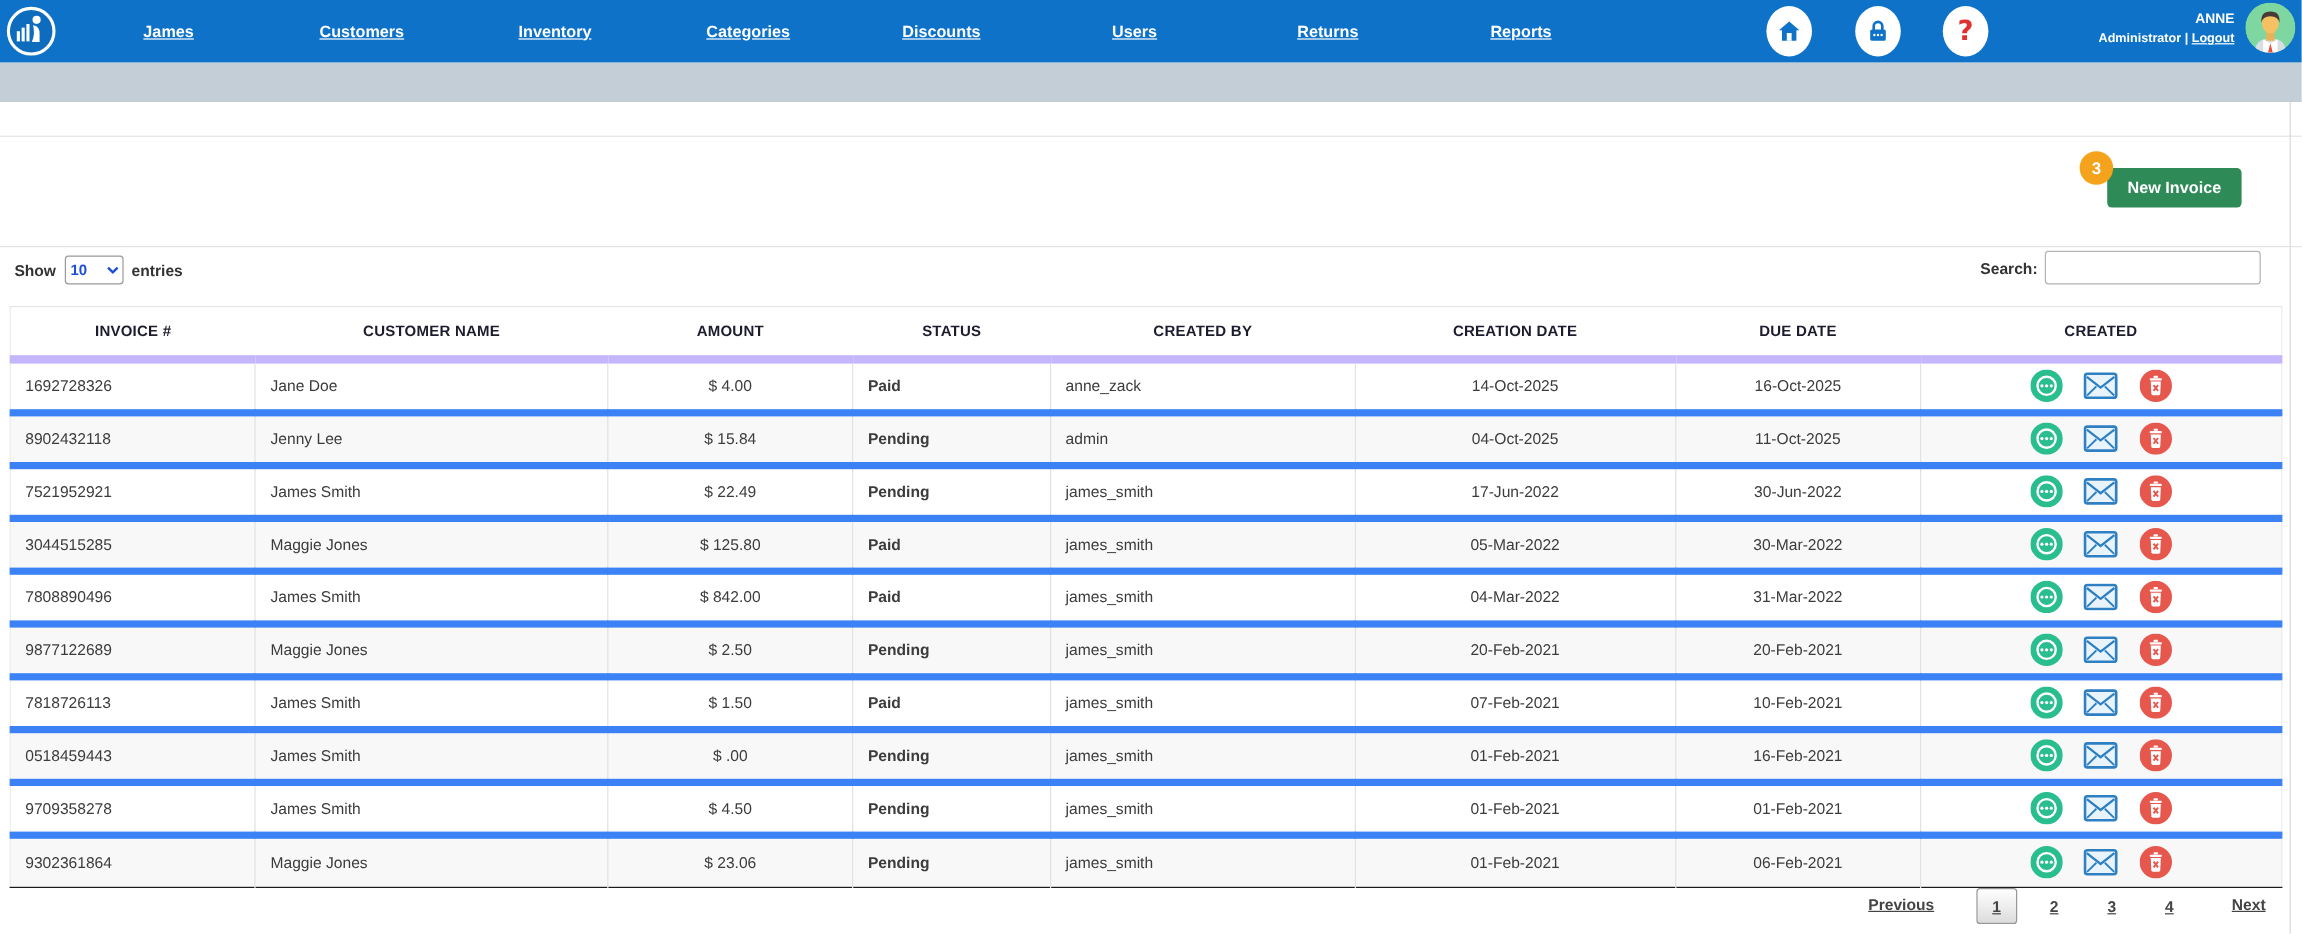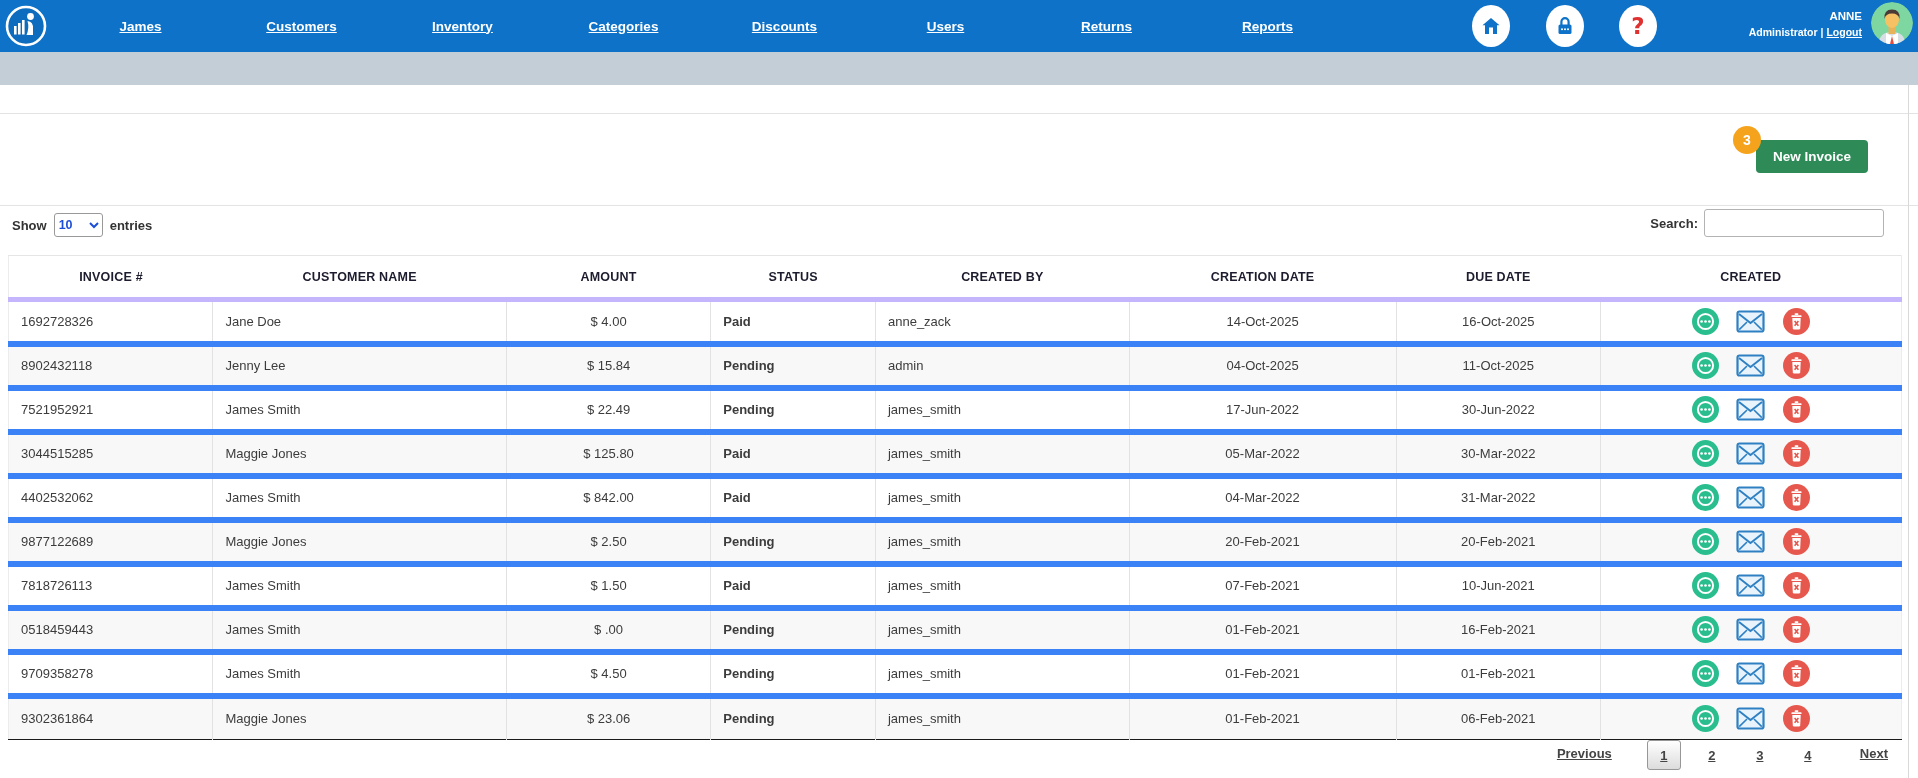--- a/index.html
+++ b/index.html
@@ -49,21 +49,21 @@
   .search-group { position:absolute; right:34px; top:124px; display:flex; align-items:center; gap:6px;
                   font-size:13px; font-weight:bold; color:#333; }
   .search-group input { width:180px; height:28px; border:1px solid #B3B3B3; border-radius:3px;
                         font-size:13px; padding:0 6px; font-family:inherit; }
 
   
   .invoice-table { position:absolute; left:8px; top:170px; width:1894px; border-collapse:collapse;
                    border-top:1px solid #E5E5E5; border-left:1px solid #ECECEC; border-right:1px solid #ECECEC;
                    border-bottom:1px solid #1b1b1b; table-layout:fixed; }
   .invoice-table th { height:44px; font-size:12.5px; font-weight:bold; color:#1C1C2E;
-                      text-align:center; border-bottom:5px solid #c4b5fd; cursor:pointer; letter-spacing:.2px;margin-left:28px; }
+                      text-align:center; border-bottom:7px solid #c4b5fd; cursor:pointer; letter-spacing:.2px;margin-left:28px; }
   .invoice-table td { height:44px; font-size:13px; color:#3C3C3C; vertical-align:middle; }
   .invoice-table td + td { border-left:1px solid #E2E2E2; }
   .invoice-table tbody tr + tr { border-top:6px solid #3b82f6; }
   .invoice-table tbody tr:nth-child(even) { background:#F8F8F8; }
   th:nth-child(1), td:nth-child(1) { width:10.8%; }
   th:nth-child(2), td:nth-child(2) { width:15.5%; }
   th:nth-child(3), td:nth-child(3) { width:10.8%; }
   th:nth-child(4), td:nth-child(4) { width:8.7%; }
   th:nth-child(5), td:nth-child(5) { width:13.4%; }
   th:nth-child(6), td:nth-child(6) { width:14.1%; }
@@ -349,21 +349,21 @@
           <circle cx="13.5" cy="13.5" r="13.5" fill="#E6584D"></circle>
           <rect x="11.6" y="5.2" width="3.8" height="1.8" rx="0.8" fill="#fff"></rect>
           <rect x="8.4" y="7.2" width="10.2" height="1.9" rx="0.9" fill="#fff"></rect>
           <path d="M9.3,10 L17.7,10 L17.2,20.2 Q17.1,21.4 15.9,21.4 L11.1,21.4 Q9.9,21.4 9.8,20.2 Z" fill="#fff"></path>
           <path d="M11.6,13 L15.4,17.8 M15.4,13 L11.6,17.8" stroke="#E6584D" stroke-width="1.6"></path>
         </svg>
       </button>
     </td>
   </tr>
         <tr>
-    <td class="c-left">4402532062</td>
+    <td class="c-left">7808890496</td>
     <td class="c-left">James Smith</td>
     <td class="c-mid">$ 842.00</td>
     <td class="c-left status-paid">Paid</td>
     <td class="c-left">james_smith</td>
     <td class="c-mid">04-Mar-2022</td>
     <td class="c-mid">31-Mar-2022</td>
     <td class="action-cell">
       <button class="icon-btn">
         <svg width="27" height="27" viewBox="0 0 27 27">
           <circle cx="13.5" cy="13.5" r="13.5" fill="#2ABD8E"></circle>
@@ -427,21 +427,21 @@
       </button>
     </td>
   </tr>
         <tr>
     <td class="c-left">7818726113</td>
     <td class="c-left">James Smith</td>
     <td class="c-mid">$ 1.50</td>
     <td class="c-left status-paid">Paid</td>
     <td class="c-left">james_smith</td>
     <td class="c-mid">07-Feb-2021</td>
-    <td class="c-mid">10-Jun-2021</td>
+    <td class="c-mid">10-Feb-2021</td>
     <td class="action-cell">
       <button class="icon-btn">
         <svg width="27" height="27" viewBox="0 0 27 27">
           <circle cx="13.5" cy="13.5" r="13.5" fill="#2ABD8E"></circle>
           <circle cx="13.5" cy="13.5" r="7.6" fill="none" stroke="#fff" stroke-width="2"></circle>
           <circle cx="9.6" cy="13.5" r="1.35" fill="#fff"></circle>
           <circle cx="13.5" cy="13.5" r="1.35" fill="#fff"></circle>
           <circle cx="17.4" cy="13.5" r="1.35" fill="#fff"></circle>
         </svg>
       </button>

